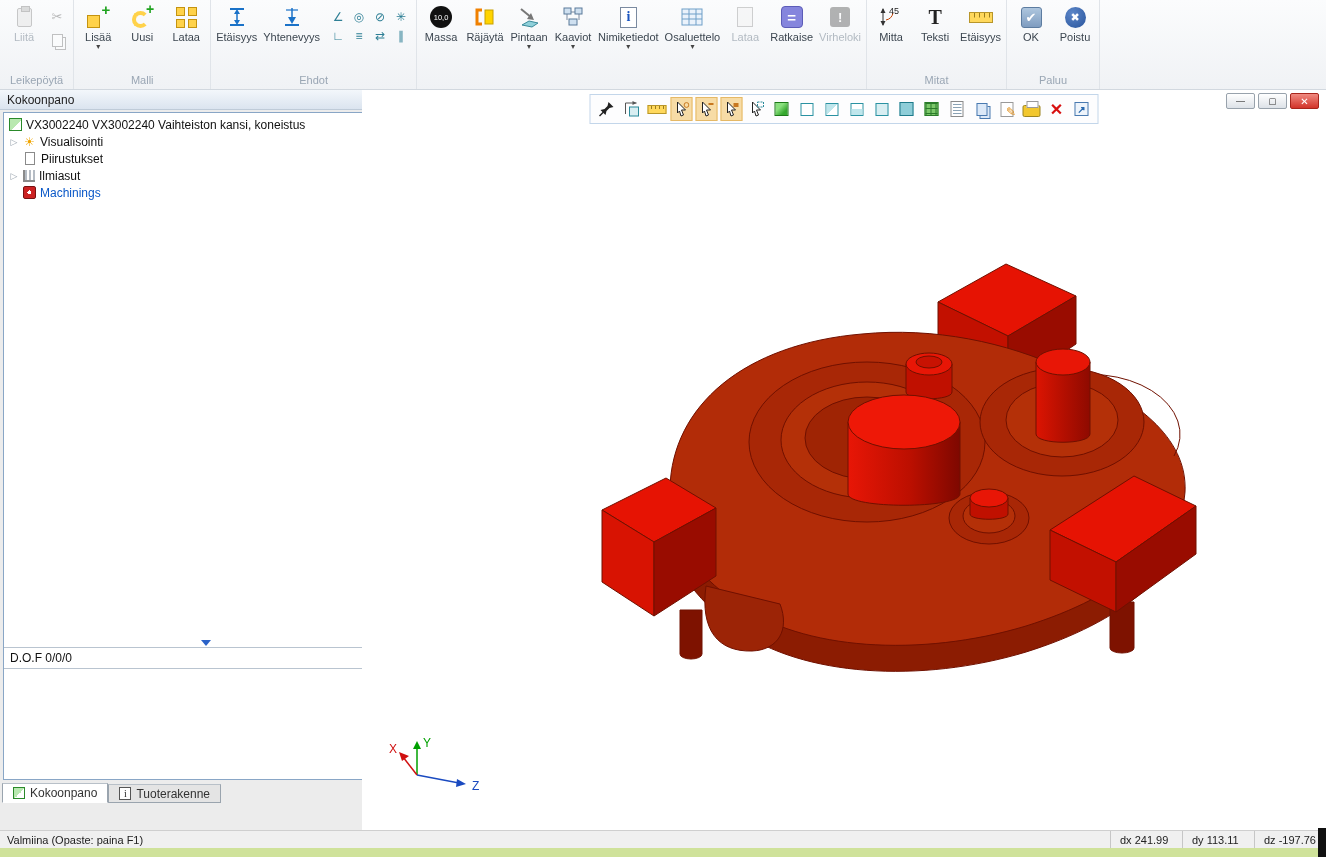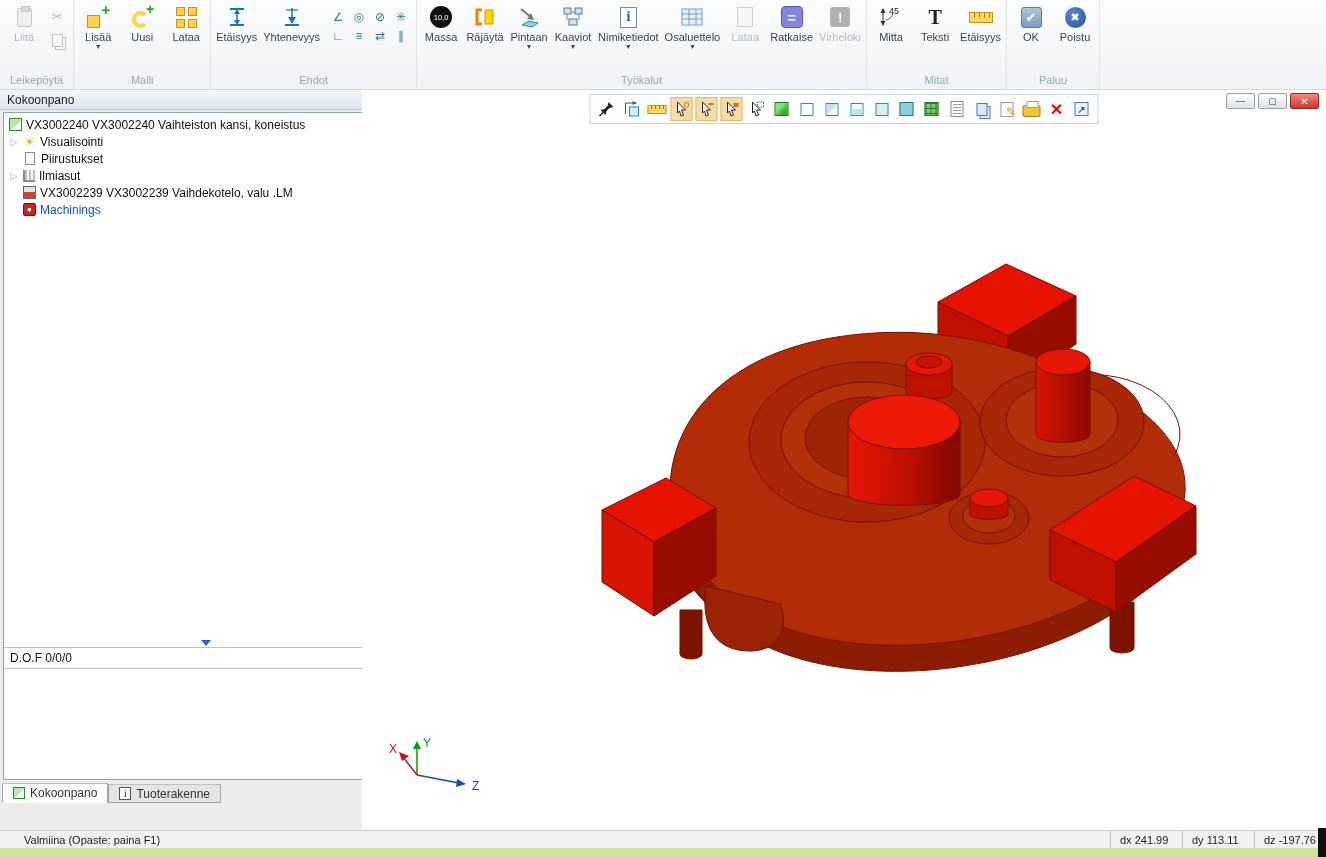--- a/index.html
+++ b/index.html
@@ -91,21 +91,21 @@
   .t-del{color:#d81010;font-weight:bold;font-size:16px;}
   .t-export{width:14px;height:14px;border:1px solid #4a7ab0;background:#eef4fb;color:#2a6ab0;font-size:10px;display:flex;align-items:center;justify-content:center;font-weight:bold;}
   .winbtns{position:absolute;top:3px;right:7px;display:flex;gap:3px;z-index:6;}
   .wbtn{width:29px;height:16px;border:1px solid #98a2ac;background:linear-gradient(#ffffff,#dde2e8);display:flex;align-items:center;justify-content:center;font-size:9px;color:#333;border-radius:2px;}
   .wbtn.close{background:linear-gradient(#f08a80,#d2342a);border-color:#a8251c;color:#fff;font-size:10px;}
   .model-svg{position:absolute;inset:0;}
   .triad-svg{position:absolute;left:25px;top:645px;}
 
   
   .statusbar{position:absolute;left:0;top:830px;width:1326px;height:18px;background:#f0f0f0;border-top:1px solid #cfcfcf;display:flex;align-items:stretch;font-size:11px;color:#222;}
-  .sb-msg{display:flex;align-items:center;padding:0 24px;}
+  .sb-msg{display:flex;align-items:center;padding:0 7px;}
   .sb-right{margin-left:auto;display:flex;}
   .sb-cell{border-left:1px solid #c6c6c6;display:flex;align-items:center;padding:0 9px;min-width:72px;}
   .bottomstrip{position:absolute;left:0;top:848px;width:1326px;height:9px;background:#cfe29a;}
   .corner{position:absolute;right:0;top:828px;width:8px;height:29px;background:#101010;}
 </style>
 </head>
 <body>
 
 <div class="ribbon">
 
@@ -294,21 +294,20 @@
           </div>
         <div>Ratkaise</div>
       </div>
       <div class="rbtn disabled">
         <div class="ric">
             <span class="ic-err">!</span>
           </div>
         <div>Virheloki</div>
       </div>
     </div>
-    <div class="rglabel">Työkalut</div>
   </div>
 
   <div class="rgroup">
     <div class="ritems">
       <div class="rbtn">
         <div class="ric">
           <svg width="24" height="22" viewBox="0 0 24 22">
               <line x1="4" y1="19" x2="4" y2="3" stroke="#333"></line>
               <polygon points="4,2 1.5,7 6.5,7" fill="#333"></polygon>
               <polygon points="4,20 1.5,15 6.5,15" fill="#333"></polygon>
@@ -369,25 +368,20 @@
       </div>
       <div class="trow">
         <span class="texp"></span>
         <span class="ic-sheet"></span>
         <span>Piirustukset</span>
       </div>
       <div class="trow">
         <span class="texp">▷</span>
         <span class="ic-ilmi"></span>
         <span>Ilmiasut</span>
-      </div>
-      <div class="trow">
-        <span class="texp"></span>
-        <span class="ic-part"></span>
-        <span>VX3002239 VX3002239 Vaihdekotelo, valu .LM</span>
       </div>
       <div class="trow">
         <span class="texp"></span>
         <span class="ic-mach"></span>
         <span class="t-blue">Machinings</span>
       </div>
     </div>
     <div class="dof-wrap">
       <div class="dof-handle"></div>
       <div class="dof-row">D.O.F  0/0/0</div>

